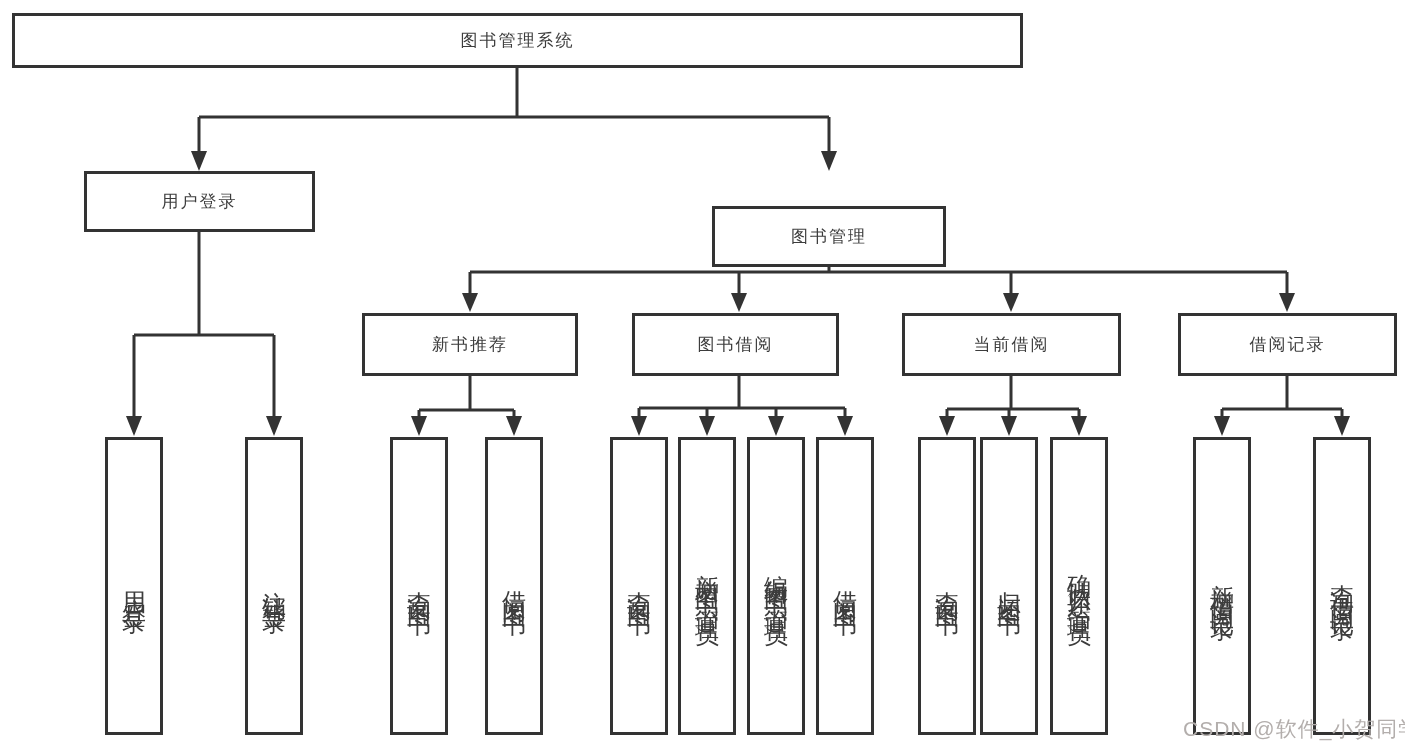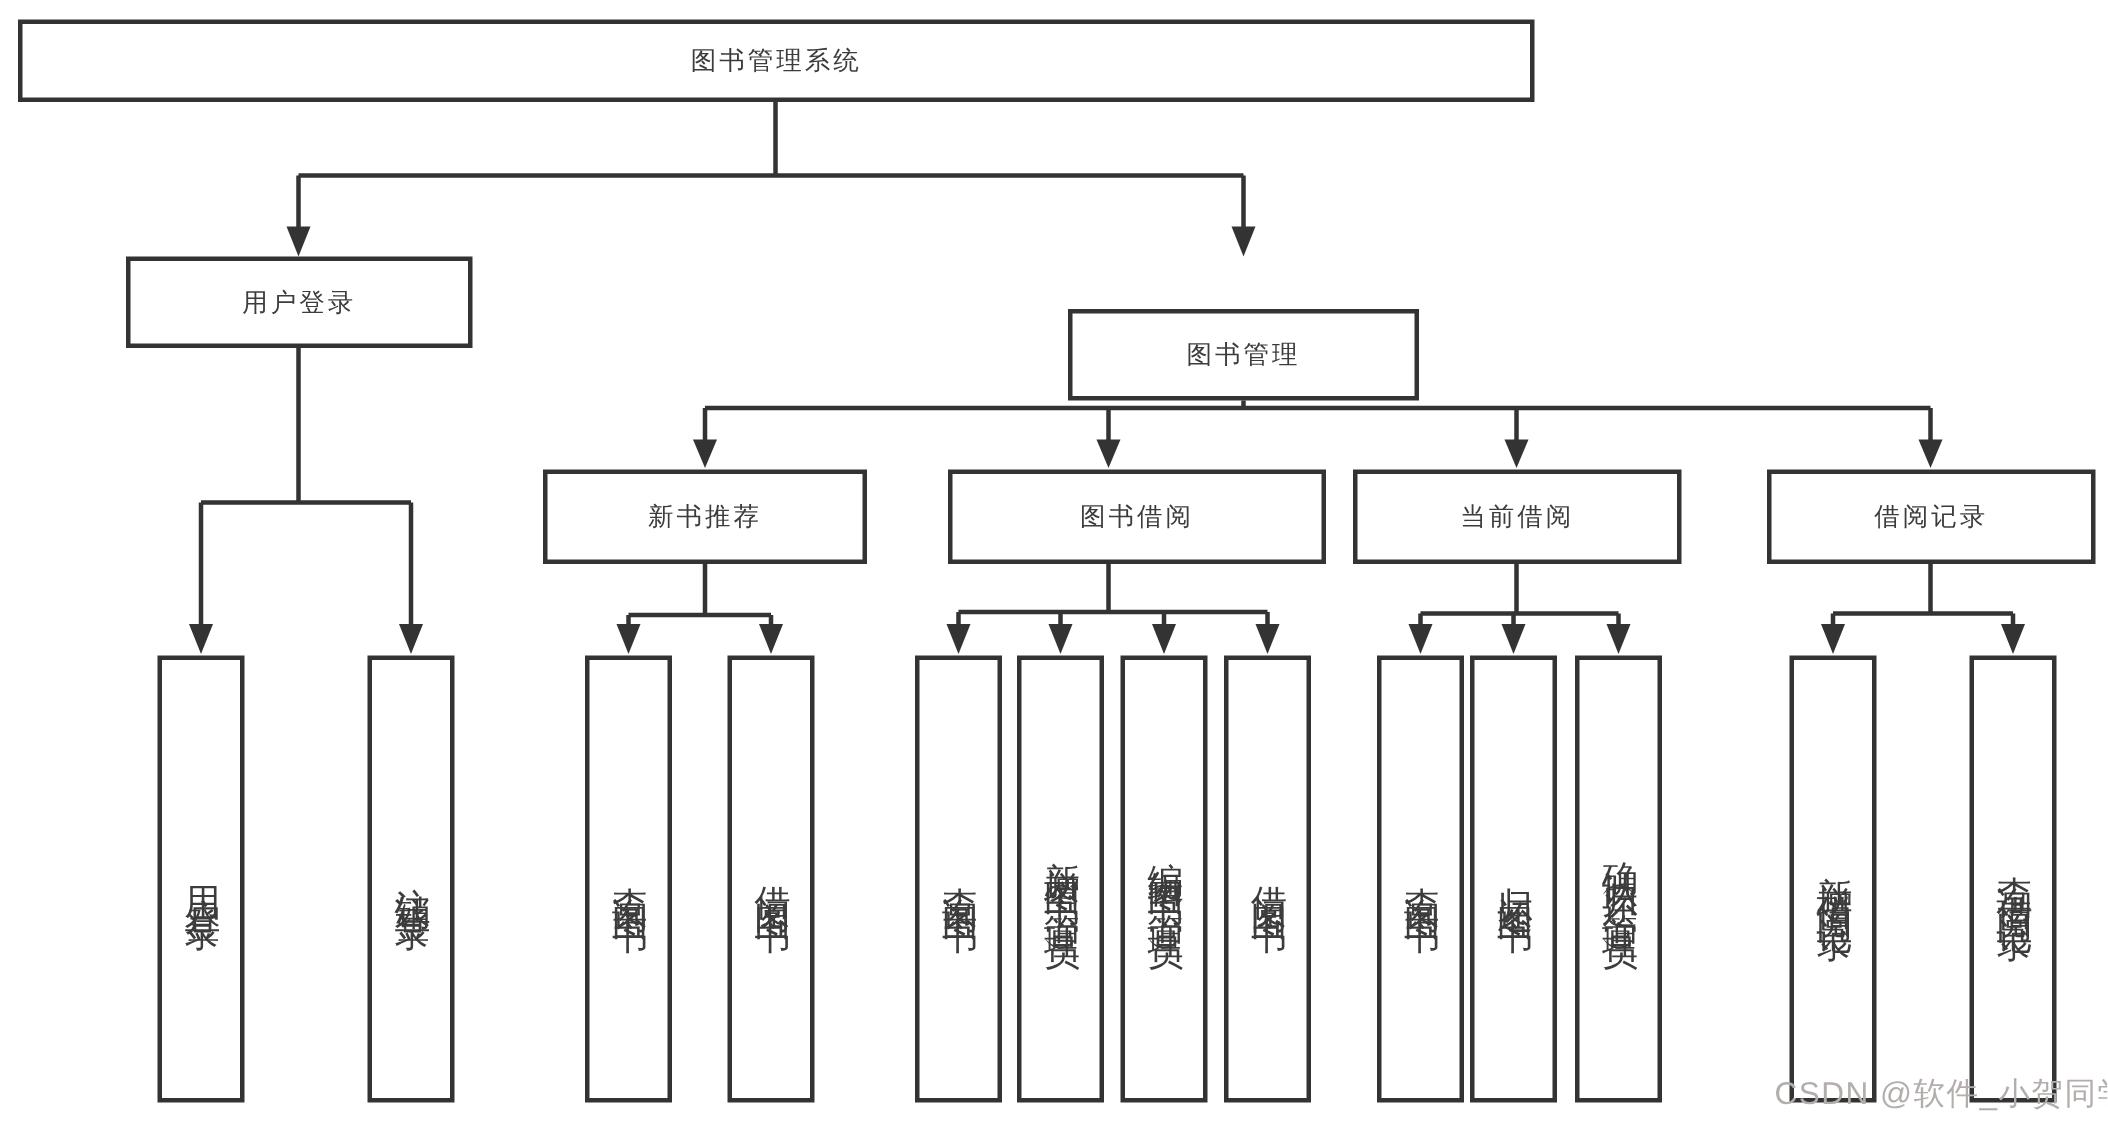--- a/index.html
+++ b/index.html
@@ -36,21 +36,21 @@
     text-align: center;
     line-height: 1;
     white-space: nowrap;
   }
   
   .n-root   { left: 12px;   top: 13px;  width: 1011px; height: 55px; }
   .n-l2a    { left: 84px;   top: 171px; width: 231px;  height: 61px; }
   .n-l2b    { left: 712px;  top: 171px; width: 234px;  height: 61px; margin-top: 35px; }
   .n-l3     { top: 313px;   height: 63px; }
   .n-l3a    { left: 362px;  width: 216px; }
-  .n-l3b    { left: 632px;  width: 252px; }
+  .n-l3b    { left: 632px;  width: 207px; }
   .n-l3c    { left: 902px;  width: 219px; }
   .n-l3d    { left: 1178px; width: 219px; }
   
   .leaf {
     top: 437px;
     height: 298px;
     width: 58px;
     writing-mode: vertical-rl;
     text-orientation: mixed;
     font-size: 24px;

